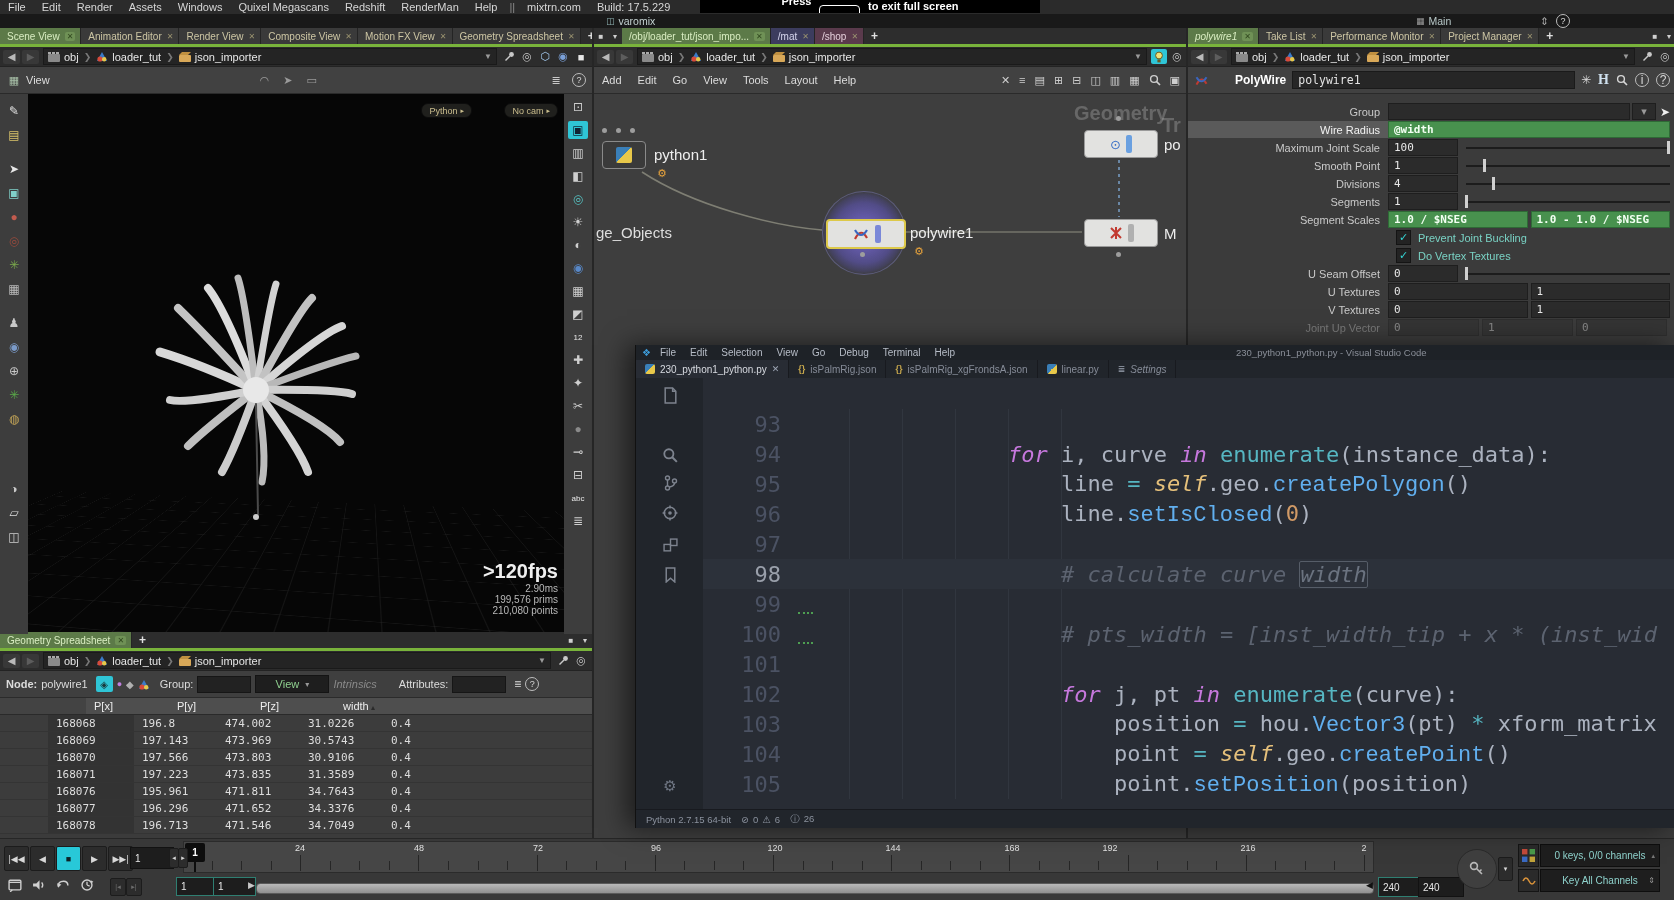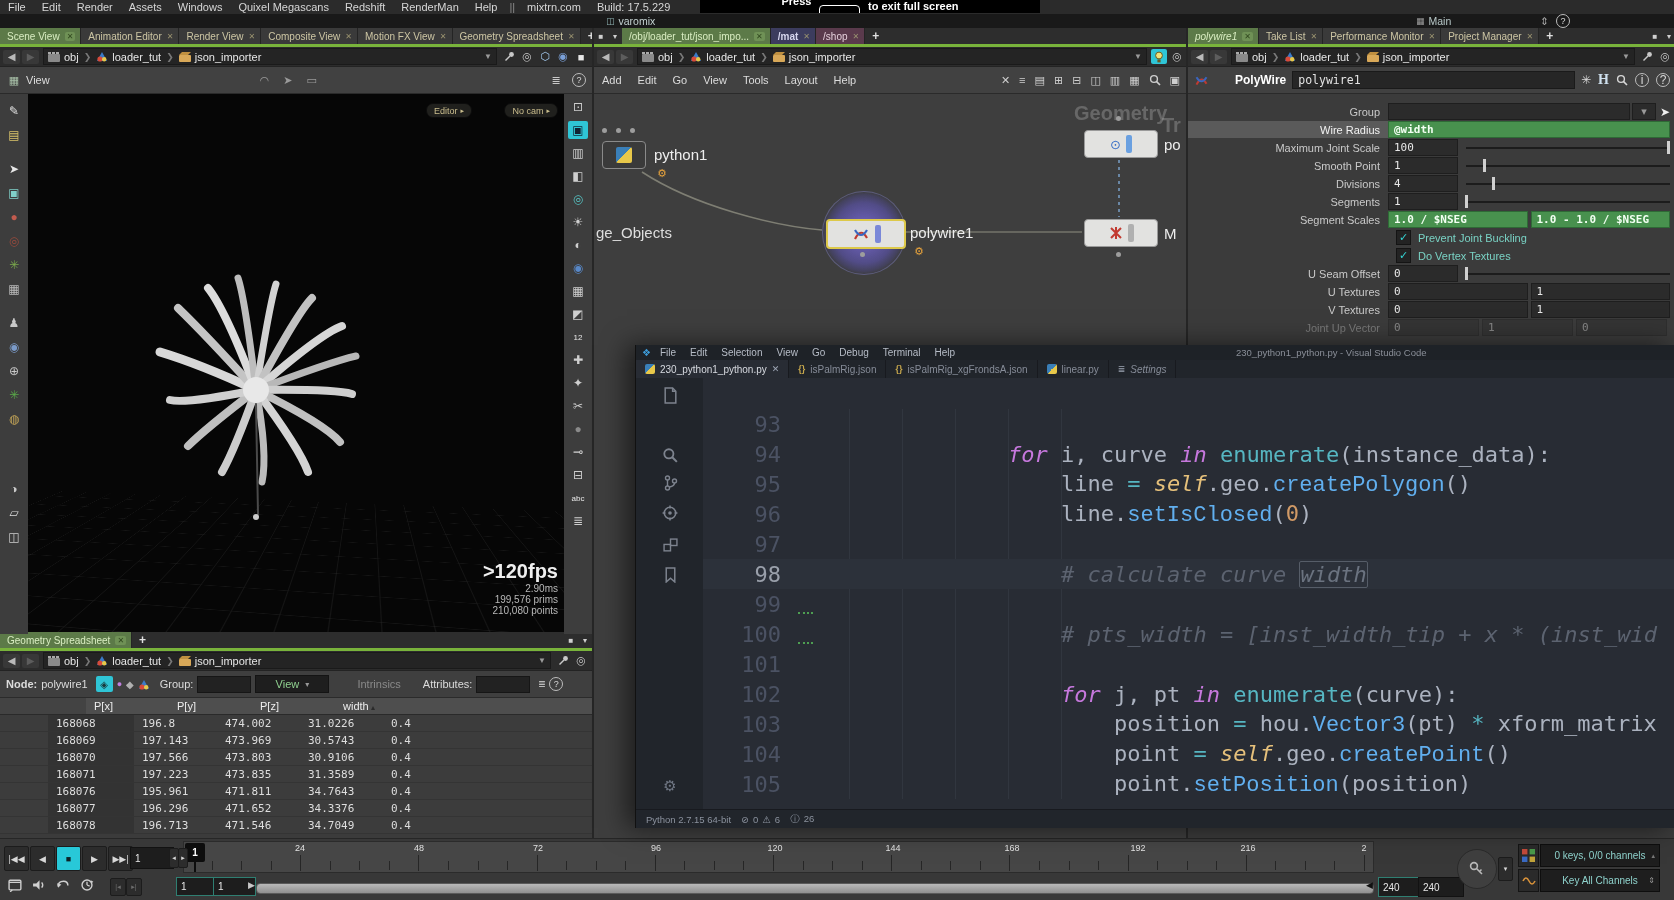--- a/index.html
+++ b/index.html
@@ -306,21 +306,21 @@
           <div class="tool" style="color: rgb(207, 207, 207);">✚</div>
           <div class="tool" style="color: rgb(207, 207, 207);">✦</div>
           <div class="tool" style="color: rgb(207, 207, 207);">✂</div>
           <div class="tool" style="color: rgb(138, 138, 138);">●</div>
           <div class="tool" style="color: rgb(207, 207, 207);">⊸</div>
           <div class="tool" style="color: rgb(207, 207, 207);">⊟</div>
           <div class="tool" style="color: rgb(232, 232, 232); font-size: 8px;">abc</div>
           <div class="tool" style="color: rgb(207, 207, 207);">≣</div>
         </div>
       <div class="vbadge" style="right:120px;">
-        <span>Editor</span>
+        <span>Python</span>
           <span style="font-size:7px;">▸</span>
       </div>
       <div class="vbadge" style="right:34px;">
         <span>No cam</span>
           <span style="font-size:7px;">▸</span>
       </div>
 
       <svg width="440" height="460" viewBox="0 0 440 460" style="position:absolute;left:40px;top:60px;">
         <g fill="none" stroke-linecap="round">
           <path d="M216,236 Q160,210 120,198" stroke="#d8d8d8" stroke-width="9"></path>
@@ -422,21 +422,21 @@
             <circle cx="4" cy="8" r="2.6" fill="#d84a3a"></circle>
             <circle cx="8.2" cy="8.2" r="2.2" fill="#e8c84a"></circle>
           </svg>
         </div>
         <div style="margin-left: 6px;">Group:</div>
         <div class="sfield mono"></div>
         <div style="background: rgb(30, 30, 30); border: 1px solid rgb(20, 20, 20); height: 16px; width: 72px; display: flex; align-items: center; justify-content: center; gap: 6px;">
           <div style="color: rgb(143, 208, 143);">View</div>
           <div style="color: rgb(153, 153, 153); font-size: 8px;">▾</div>
         </div>
-        <div style="color: rgb(138, 138, 138); margin-left: 24px;">Intrinsics</div>
+        <div style="color: rgb(138, 138, 138); margin-left: 0; font-style: italic;">Intrinsics</div>
         <div style="margin-left: 18px;">Attributes:</div>
         <div class="sfield mono"></div>
         <div style="color: rgb(221, 221, 221); font-size: 12px; margin-left: 4px;">≡</div>
         <div class="circleq">?</div>
       </div>
     <div id="sheettable">
         <div class="shead">
           <div class="scell c0">
             <div style="display: inline;"></div>
           </div>
@@ -499,21 +499,21 @@
 
   <div class="pane" id="netpane" style="left:592px;top:28px;width:594px;height:810px;border-left:2px solid #262626;">
     <div class="pane-tabs" id="net-tabs">
         <div class="sqbtn">■</div>
         <div class="sqbtn">▾</div>
         <div class="ptab active">
           <div style="pointer-events: none;">/obj/loader_tut/json_impo...</div>
           <div class="x">✕</div>
         </div>
         <div class="ptab cmat">
-          <div style="pointer-events: none; font-weight: bold;">/mat</div>
+          <div style="pointer-events: none;">/mat</div>
           <div class="x">✕</div>
         </div>
         <div class="ptab cshop">
           <div style="pointer-events: none;">/shop</div>
           <div class="x">✕</div>
         </div>
         <div class="plus">+</div>
         <div class="tabspacer"></div>
       </div>
     <div class="strip"></div>
@@ -1010,21 +1010,21 @@
         <div class="tick" style="left: 1120.88px; top: 19px; height: 9px;"></div>
         <div class="tick" style="left: 1150.43px; top: 19px; height: 9px;"></div>
         <div class="tick" style="left: 1179.98px; top: 13px; height: 16px;"></div>
         <div class="ticklabel" style="left: 116px;">24</div>
         <div class="ticklabel" style="left: 235px;">48</div>
         <div class="ticklabel" style="left: 354px;">72</div>
         <div class="ticklabel" style="left: 472px;">96</div>
         <div class="ticklabel" style="left: 591px;">120</div>
         <div class="ticklabel" style="left: 709px;">144</div>
         <div class="ticklabel" style="left: 828px;">168</div>
-        <div class="ticklabel" style="left: 954px;">192</div>
+        <div class="ticklabel" style="left: 926px;">192</div>
         <div class="ticklabel" style="left: 1064px;">216</div>
         <div class="ticklabel" style="left: 1180px;">2</div>
       </div>
     <div id="transport" style="position:absolute;left:4px;top:7px;display:flex;gap:1px;">
         <div class="tbtn">|◀◀</div>
         <div class="tbtn">◀</div>
         <div class="tbtn cyan">■</div>
         <div class="tbtn">▶</div>
         <div class="tbtn">▶▶|</div>
       </div>

